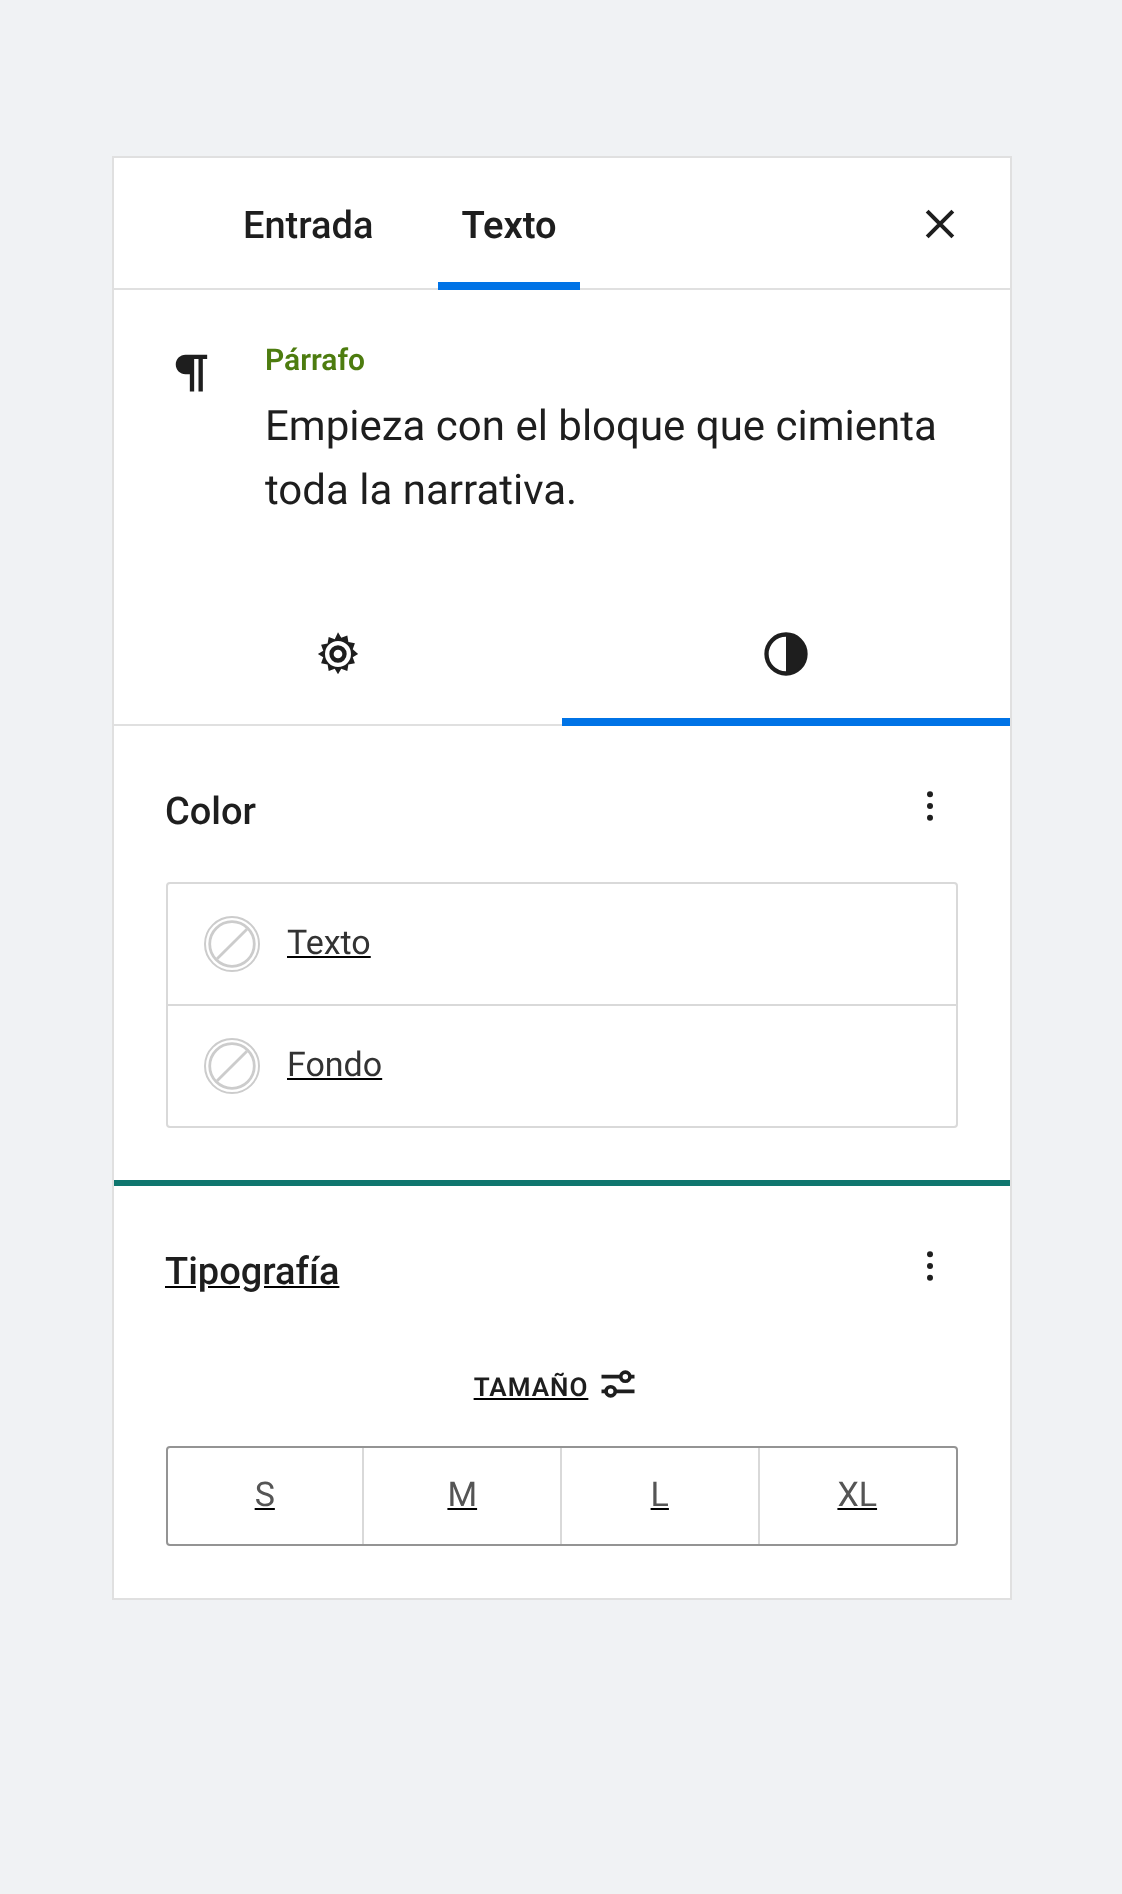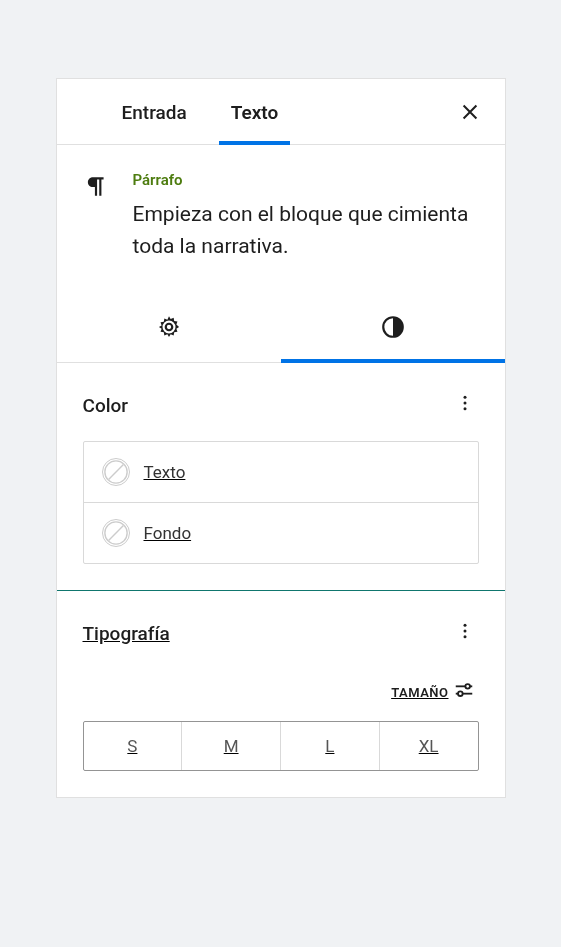--- a/index.html
+++ b/index.html
@@ -136,21 +136,21 @@
       bottom: -1px;
       left: 0;
       right: 0;
       height: 4px;
       background: #0073e6;
     }
 
     
     .section {
       padding: 26px;
-      border-bottom: 1px solid #0f766e;
+      border-bottom: 3px solid #0f766e;
     }
 
     .section:last-child {
       border-bottom: none;
       text-decoration: underline;
     }
 
     .section-header {
       display: flex;
       align-items: center;
@@ -210,21 +210,21 @@
 
     .color-label {
       font-size: 17px;
       color: #333;
     }
 
     
     .typo-sub {
       display: flex;
       align-items: center;
-      justify-content: flex-end;
+      justify-content: center;
       margin-bottom: 12px;
       margin-top: 26px;
     }
 
     .typo-sub-label {
       font-size: 13px;
       font-weight: 600;
       letter-spacing: 0.5px;
       color: #1e1e1e;
     }

